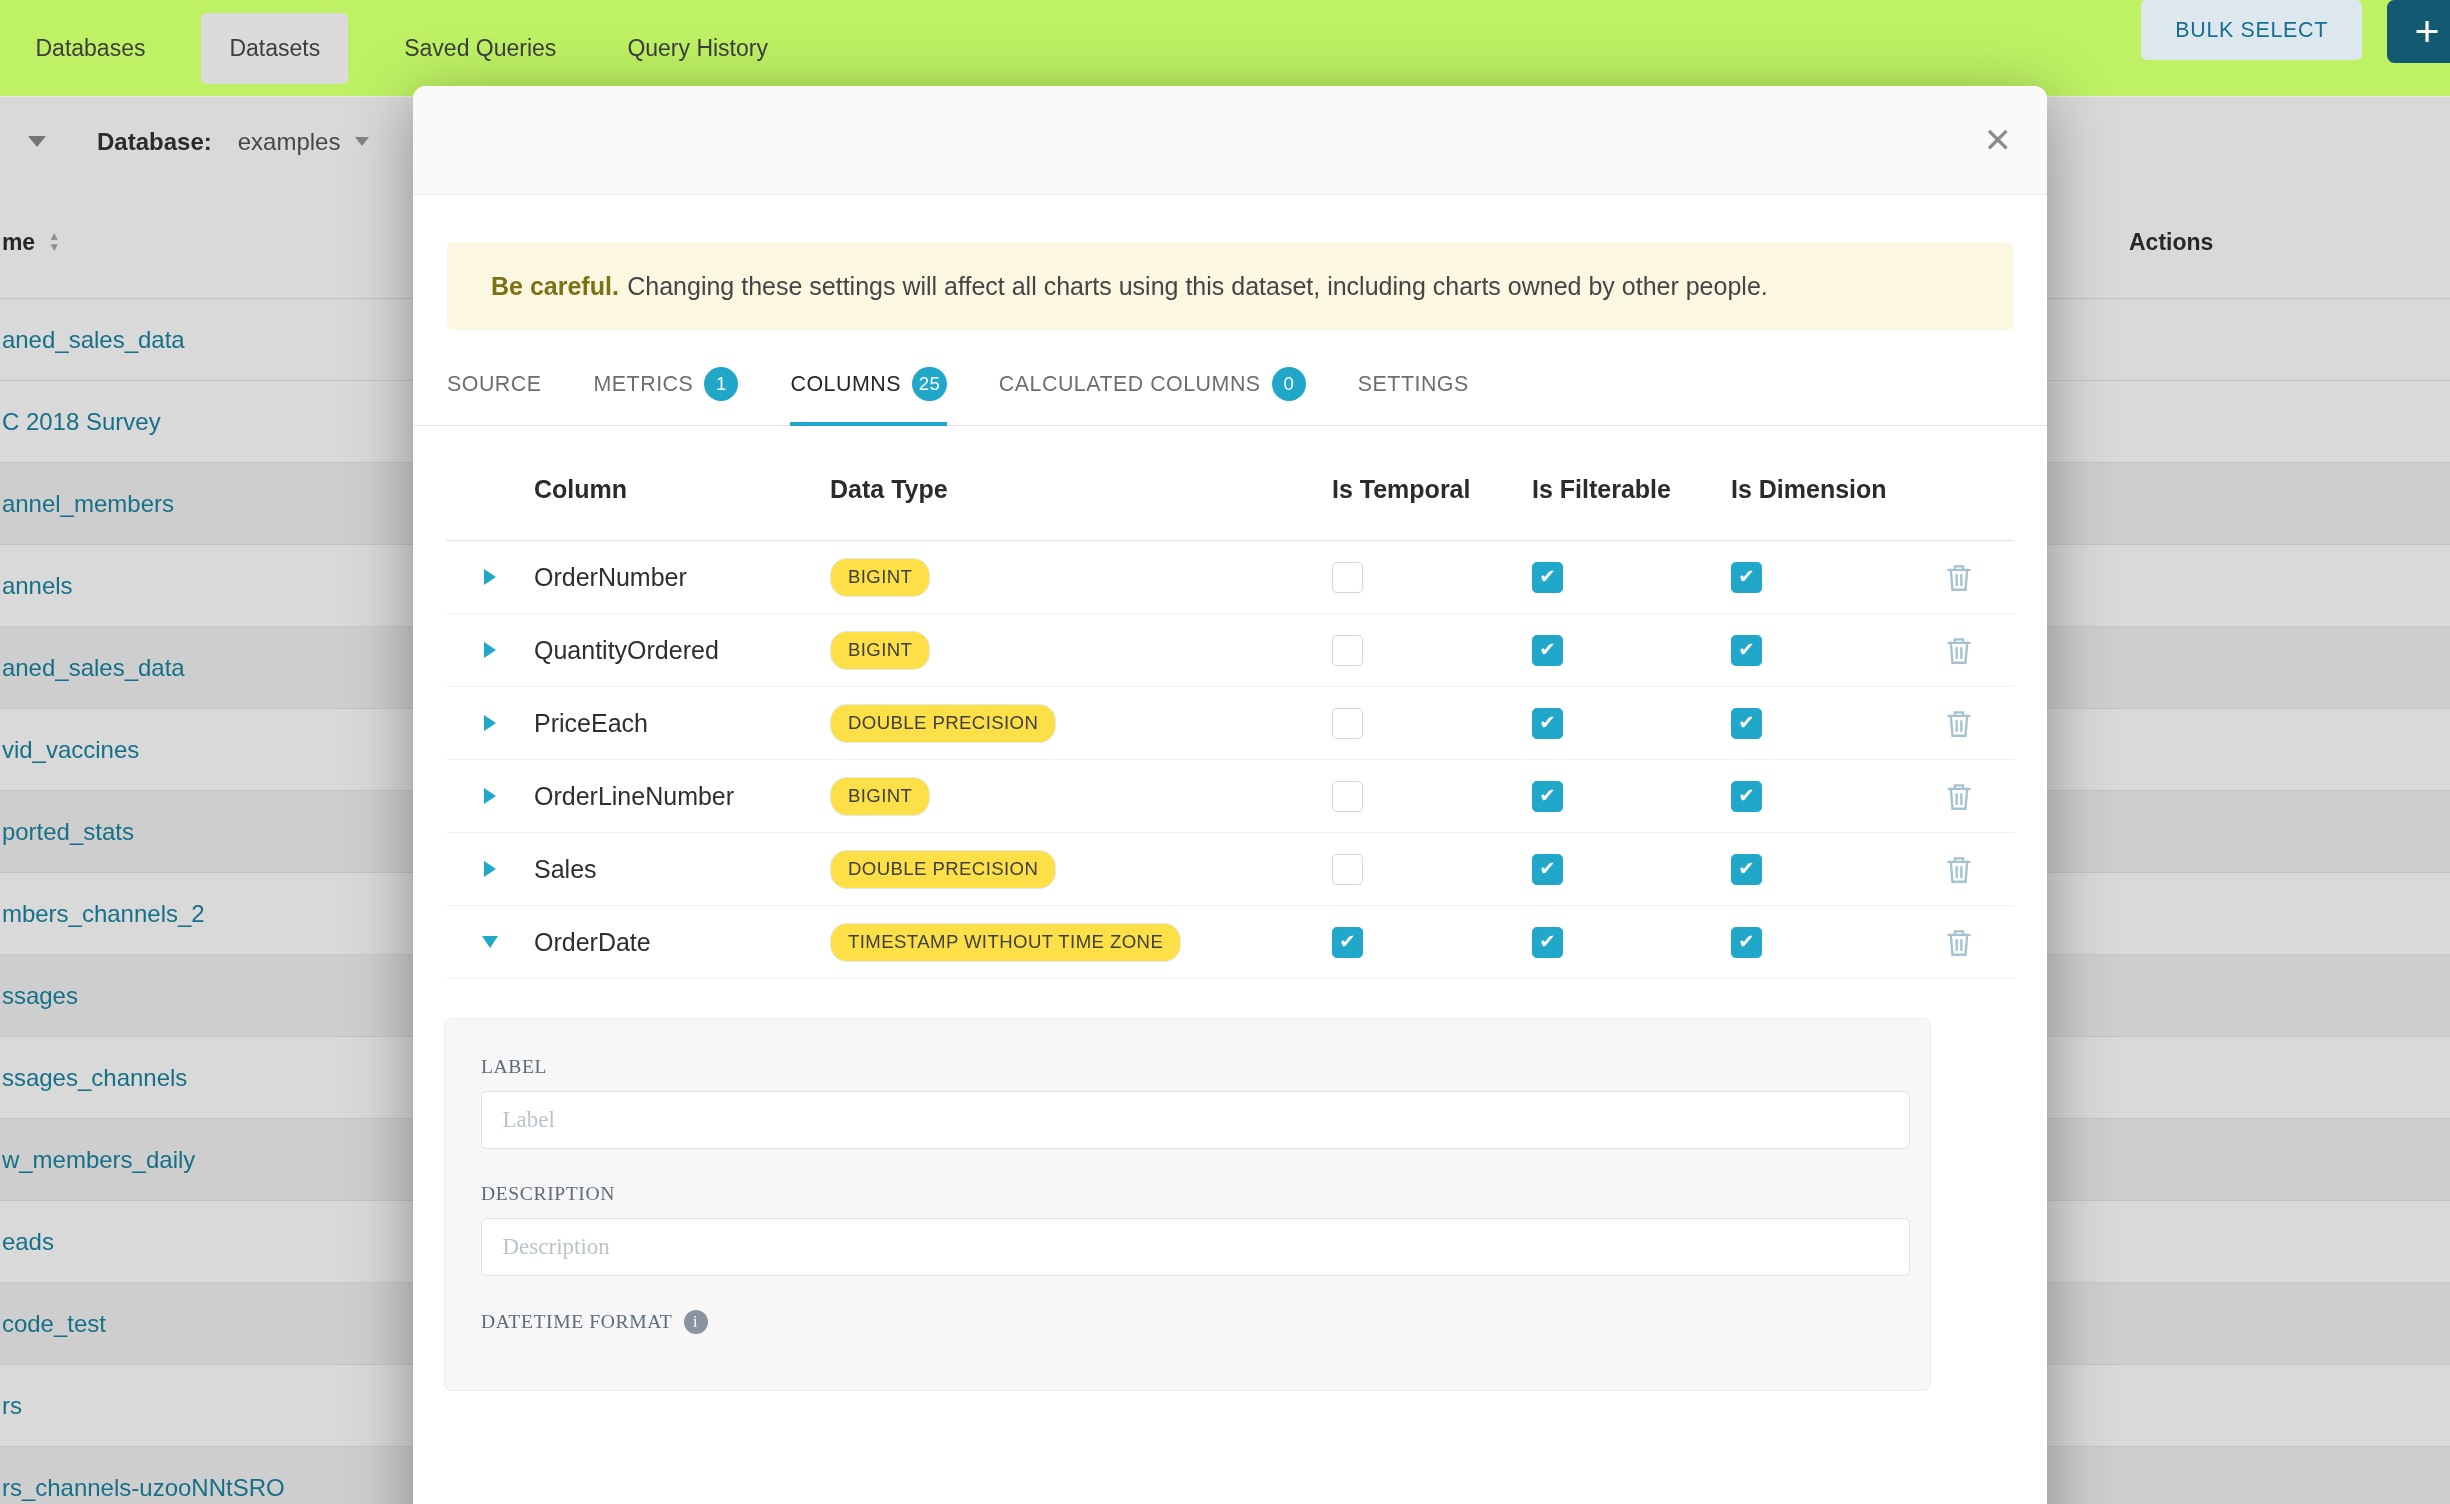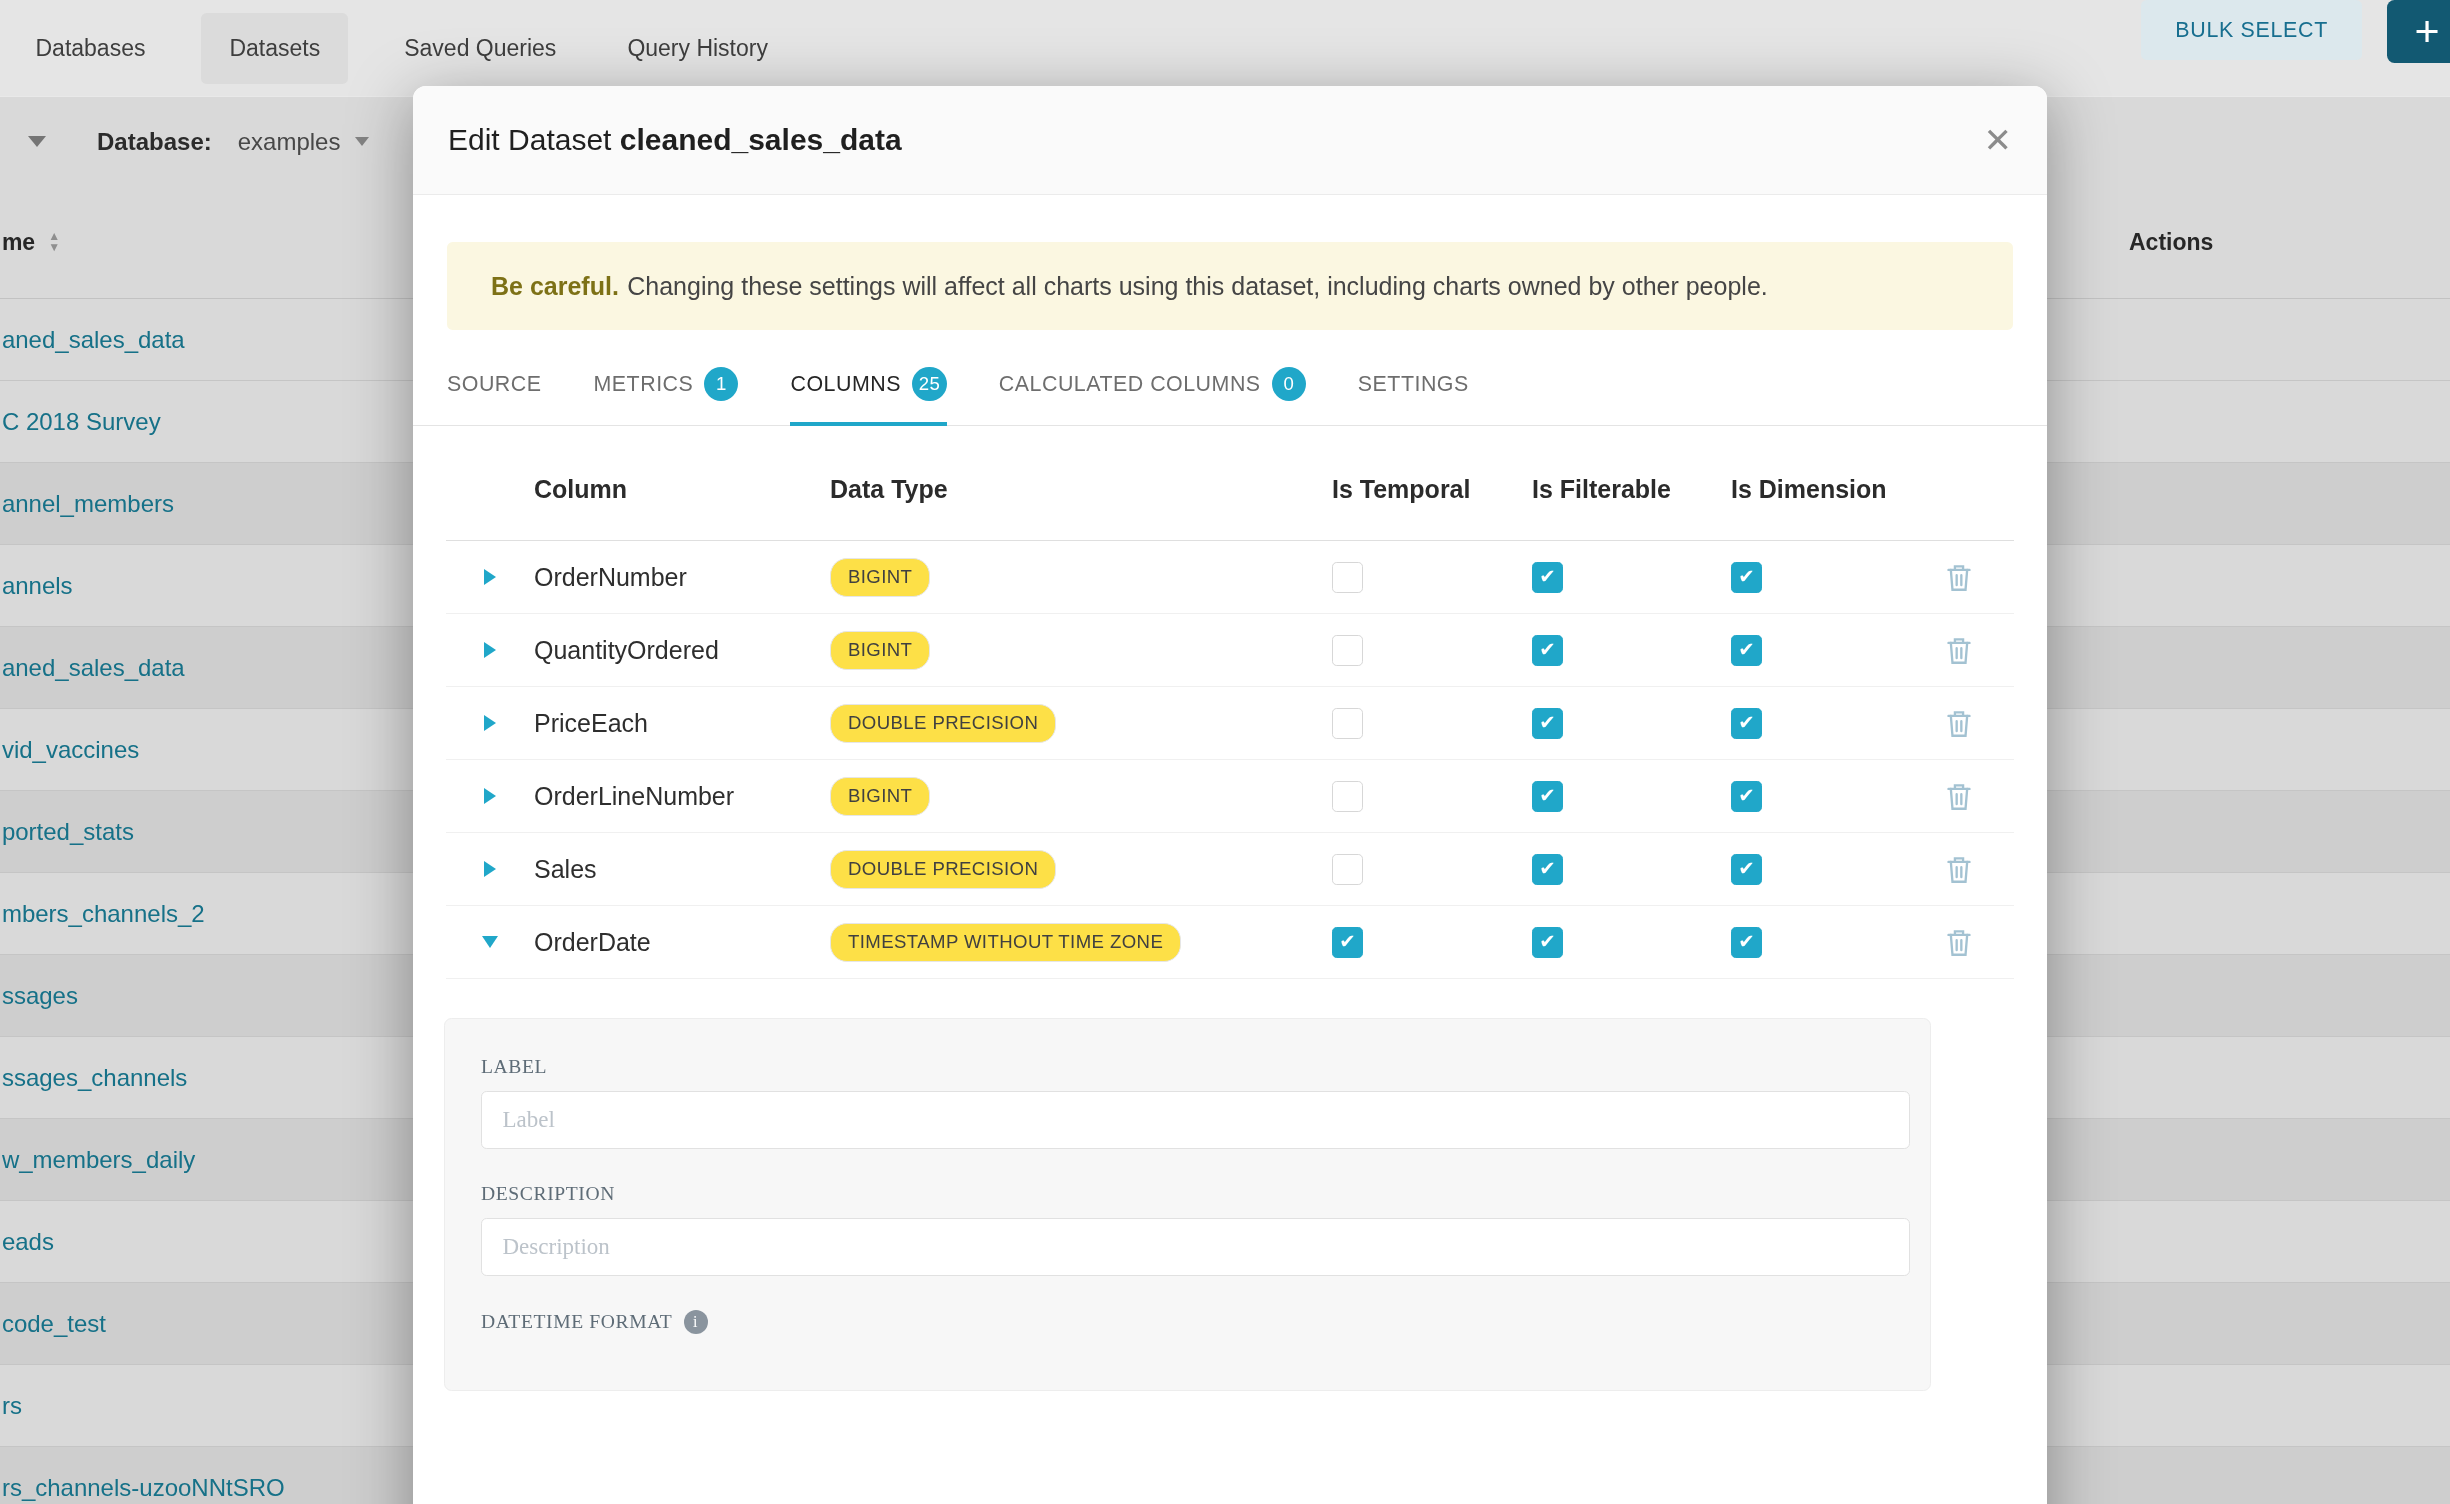--- a/index.html
+++ b/index.html
@@ -5,21 +5,21 @@
   :root{
     --accent:#20A7C9; --link:#1A85A0; --warn-bg:#FBF7E1; --warn-text:#7D7116;
     --bulk-bg:#DCE8ED; --bulk-text:#176E8F; --add-bg:#125972;
   }
   *{box-sizing:border-box;}
   html,body{margin:0;padding:0;}
   body{font-family:"Liberation Sans","DejaVu Sans",sans-serif;background:#fff;}
   .page{position:relative;width:2450px;height:1505px;overflow:hidden;background:#fff;}
 
   
-  .topnav{position:absolute;top:0;left:0;width:100%;height:97px;background:#e5e5e5;
+  .topnav{position:absolute;top:0;left:0;width:100%;height:97px;background:#bef264;
     border-bottom:0.9px solid #E9E9E9;display:flex;align-items:center;z-index:5;}
   #nav-items{display:flex;align-items:center;margin-left:20.5px;height:100%;}
   .nav-item{display:flex;align-items:center;height:71px;padding:0 15px;margin-right:41px;
     font-size:23px;color:#3E3E3E;border-radius:5.6px;cursor:pointer;white-space:nowrap;}
   .nav-item.active{background:#DBDBDB;padding:0 28px;}
   .nav-right{position:absolute;right:0;top:0;height:101px;display:flex;align-items:flex-start;}
   .bulk{height:60px;padding:0 34px;background:var(--bulk-bg);color:var(--bulk-text);border:none;
     border-radius:5.6px;font-size:21.4px;letter-spacing:0.7px;font-family:inherit;cursor:pointer;}
   .addbtn{width:80px;height:63px;margin-left:25px;margin-right:-17px;background:var(--add-bg);
     color:#fff;border:none;border-radius:7.5px;font-size:43px;line-height:1;display:flex;
@@ -177,24 +177,20 @@
         <div class="bg-row alt">
           <span class="bg-link">rs_channels-uzooNNtSRO</span>
         </div>
       </div>
   </div>
 
   <div class="overlay"></div>
 
   <div class="modal">
     <div class="m-header">
-      <div class="m-title">
-        <span>Edit Dataset</span>
-        <b>cleaned_sales_data</b>
-      </div>
       <span class="m-close">✕</span>
     </div>
 
     <div class="banner">
       <b>Be careful.</b>
       <span>Changing these settings will affect all charts using this dataset, including charts owned by other people.</span>
     </div>
 
     <div class="tabs" id="modal-tabs">
         <div class="tab">

